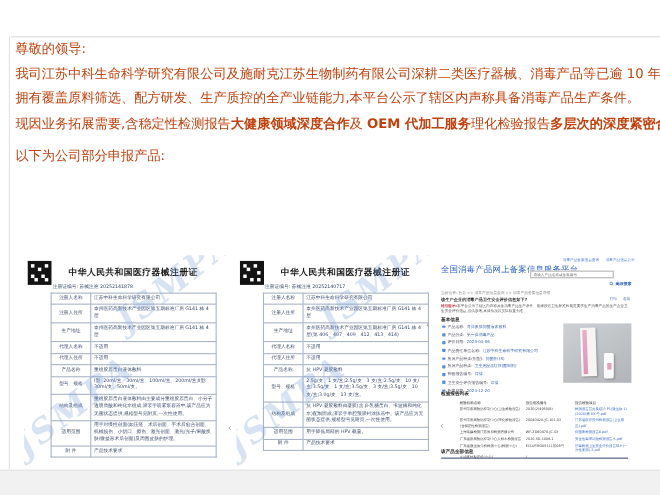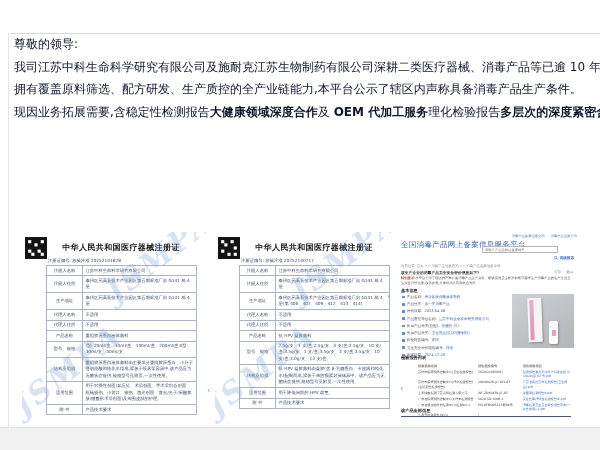--- a/index.html
+++ b/index.html
@@ -3,21 +3,21 @@
 <meta charset="utf-8">
 <style>
   html,body{margin:0;padding:0}
   body{width:600px;height:450px;background:#fff;position:relative;overflow:hidden;
        font-family:"DejaVu Sans","Liberation Sans",sans-serif;}
   .topline{position:absolute;left:10px;right:0;top:33px;border-top:1px solid #d9d9d9}
   .leftline{position:absolute;left:8px;top:33px;height:394px;border-left:1px solid #e4e4e4}
   .bottomstrip{position:absolute;left:0;top:427px;width:600px;height:23px;background:#f1f1f1;border-top:1px solid #e3e3e3}
 
   
-  .letter{position:absolute;left:14px;top:38px;right:12px;color:#0f172a;font-size:12px}
+  .letter{position:absolute;left:14px;top:38px;right:12px;color:#c2410c;font-size:12px}
   .letter p{margin:0 0 9.5px 0;line-height:13px;white-space:nowrap}
   .letter b{font-weight:700}
   .letter .gap{margin-top:16px}
 
   
   .cert{position:absolute;top:232px;height:195px;background:#fff;overflow:hidden}
   #cert1{left:22px;width:188px}
   #cert2{left:215px;width:180px}
   .wm{position:absolute;font-weight:700;font-style:italic;font-size:30px;letter-spacing:3px;
       color:rgba(122,163,214,.30);transform:rotate(-38deg);pointer-events:none;
@@ -70,20 +70,21 @@
 <body>
 
 <div class="topline"></div>
 <div class="leftline"></div>
 
 <div class="letter">
   <p>尊敬的领导:</p>
   <p>我司江苏中科生命科学研究有限公司及施耐克江苏生物制药有限公司深耕二类医疗器械、消毒产品等已逾 10 年,</p>
   <p>拥有覆盖原料筛选、配方研发、生产质控的全产业链能力,本平台公示了辖区内声称具备消毒产品生产条件。</p>
   <p><span>现因业务拓展需要,含稳定性检测报告</span><b>大健康领域深度合作</b><span>及 </span><b>OEM 代加工服务</b><span>理化检验报告</span><b>多层次的深度紧密合作意向。</b></p>
+  <p class="gap">以下为公司部分申报产品:</p>
 </div>
 
 <div class="cert" id="cert1">
   <span class="wm" style="right:-14px;top:6px">JSMPA</span>
   <span class="wm" style="left:-18px;top:120px">JSMPA</span>
   <svg class="qr" width="22" height="22" viewBox="0 0 7 7">
       <rect fill="#131313" width="7" height="7"></rect>
       <g fill="#fff">
         <rect x="1" y="1" width="1" height="1"></rect>
         <rect x="5" y="1" width="1" height="1"></rect>

